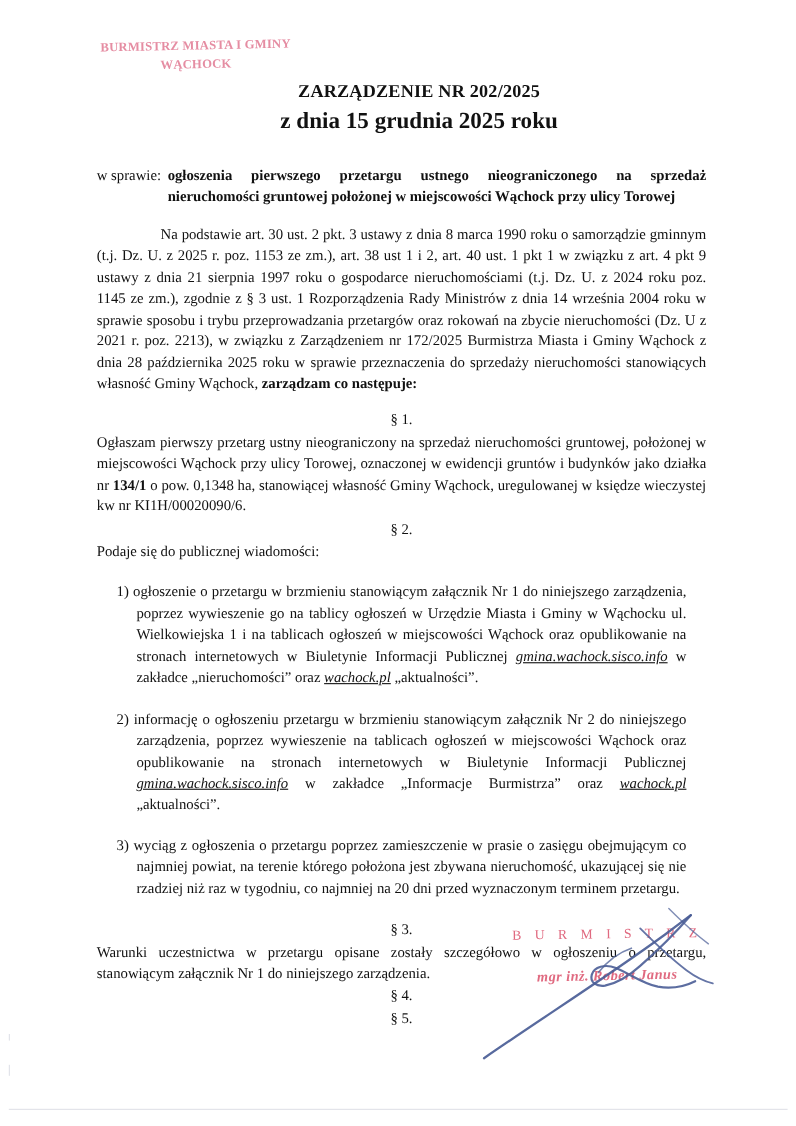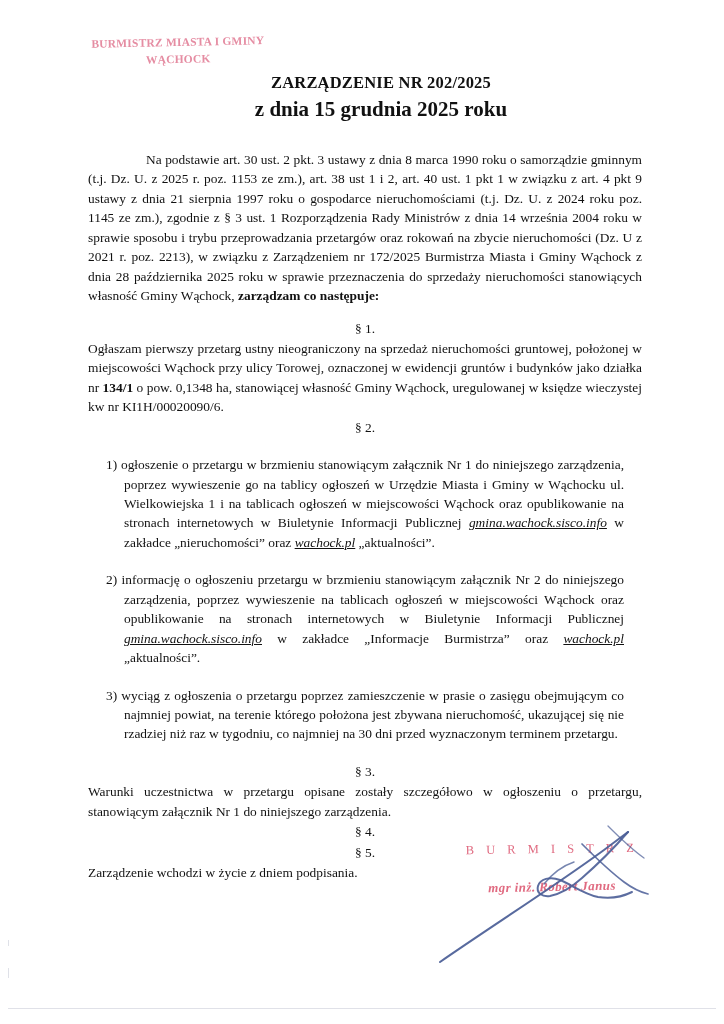--- a/index.html
+++ b/index.html
@@ -176,41 +176,45 @@
     <div>WĄCHOCK</div>
   </div>
 
   <div class="title-block">
     <div class="title-line-1">ZARZĄDZENIE NR 202/2025</div>
     <div class="title-line-3">z dnia 15 grudnia 2025 roku</div>
   </div>
 
   <div class="body">
 
+    <div class="subject">
+      <span class="subject-label">w sprawie:</span>
+      <span class="subject-text">ogłoszenia pierwszego przetargu ustnego nieograniczonego na sprzedaż nieruchomości gruntowej położonej w miejscowości Wąchock przy ulicy Torowej</span>
+    </div>
 
     <p class="legal-basis"><span>Na podstawie art. 30 ust. 2 pkt. 3 ustawy z dnia 8 marca 1990 roku o samorządzie gminnym (t.j. Dz. U. z 2025 r. poz. 1153 ze zm.), art. 38 ust 1 i 2, art. 40 ust. 1 pkt 1 w związku z art. 4 pkt 9 ustawy z dnia 21 sierpnia 1997 roku o gospodarce nieruchomościami (t.j. Dz. U. z 2024 roku poz. 1145 ze zm.), zgodnie z § 3 ust. 1 Rozporządzenia Rady Ministrów z dnia 14 września 2004 roku w sprawie sposobu i trybu przeprowadzania przetargów oraz rokowań na zbycie nieruchomości (Dz. U z 2021 r. poz. 2213), w związku z Zarządzeniem nr 172/2025 Burmistrza Miasta i Gminy Wąchock z dnia 28 października 2025 roku w sprawie przeznaczenia do sprzedaży nieruchomości stanowiących własność Gminy Wąchock, </span><b>zarządzam co następuje:</b></p>
 
     <p class="section-marker">§ 1.</p>
     <p class="para"><span>Ogłaszam pierwszy przetarg ustny nieograniczony na sprzedaż nieruchomości gruntowej, położonej w miejscowości Wąchock przy ulicy Torowej, oznaczonej w ewidencji gruntów i budynków jako działka nr </span><b>134/1</b><span> o pow. 0,1348 ha, stanowiącej własność Gminy Wąchock, uregulowanej w księdze wieczystej kw nr KI1H/00020090/6.</span></p>
 
     <p class="section-marker">§ 2.</p>
+    <p class="para-left">Podaje się do publicznej wiadomości:</p>
 
     <p class="list-item"><span>1) ogłoszenie o przetargu w brzmieniu stanowiącym załącznik Nr 1 do niniejszego zarządzenia, poprzez wywieszenie go na tablicy ogłoszeń w Urzędzie Miasta i Gminy w Wąchocku ul. Wielkowiejska 1 i na tablicach ogłoszeń w miejscowości Wąchock oraz opublikowanie na stronach internetowych w Biuletynie Informacji Publicznej </span><span class="url">gmina.wachock.sisco.info</span><span> w zakładce „nieruchomości” oraz </span><span class="url">wachock.pl</span><span> „aktualności”.</span></p>
 
     <p class="list-item"><span>2) informację o ogłoszeniu przetargu w brzmieniu stanowiącym załącznik Nr 2 do niniejszego zarządzenia, poprzez wywieszenie na tablicach ogłoszeń w miejscowości Wąchock oraz opublikowanie na stronach internetowych w Biuletynie Informacji Publicznej </span><span class="url">gmina.wachock.sisco.info</span><span> w zakładce „Informacje Burmistrza” oraz </span><span class="url">wachock.pl</span><span> „aktualności”.</span></p>
 
-    <p class="list-item">3) wyciąg z ogłoszenia o przetargu poprzez zamieszczenie w prasie o zasięgu obejmującym co najmniej powiat, na terenie którego położona jest zbywana nieruchomość, ukazującej się nie rzadziej niż raz w tygodniu, co najmniej na 30 dni przed wyznaczonym terminem przetargu.</p>
+    <p class="list-item">3) wyciąg z ogłoszenia o przetargu poprzez zamieszczenie w prasie o zasięgu obejmującym co najmniej powiat, na terenie którego położona jest zbywana nieruchomość, ukazującej się nie rzadziej niż raz w tygodniu, co najmniej na 20 dni przed wyznaczonym terminem przetargu.</p>
 
     <p class="section-marker">§ 3.</p>
     <p class="para">Warunki uczestnictwa w przetargu opisane zostały szczegółowo w ogłoszeniu o przetargu, stanowiącym załącznik Nr 1 do niniejszego zarządzenia.</p>
 
     <p class="section-marker">§ 4.</p>
 
     <p class="section-marker">§ 5.</p>
-    <p class="para-left">Zarządzenie wchodzi w życie z dniem podpisania.</p>
 
   </div>
 
   <div class="signature-area">
     <div class="sig-stamp">
       <div class="sig-title">B U R M I S T R Z</div>
       <div class="sig-name">mgr inż. Robert Janus</div>
     </div>
     <svg class="sig-ink" viewBox="0 0 250 150">
       <g fill="none" stroke="#4a5d96" stroke-linecap="round" stroke-linejoin="round">

